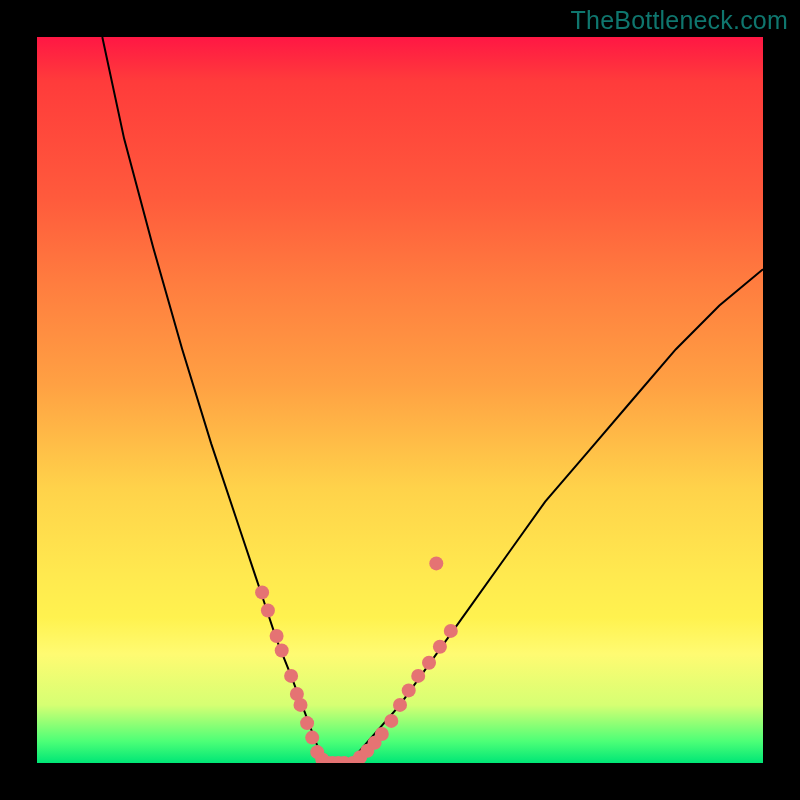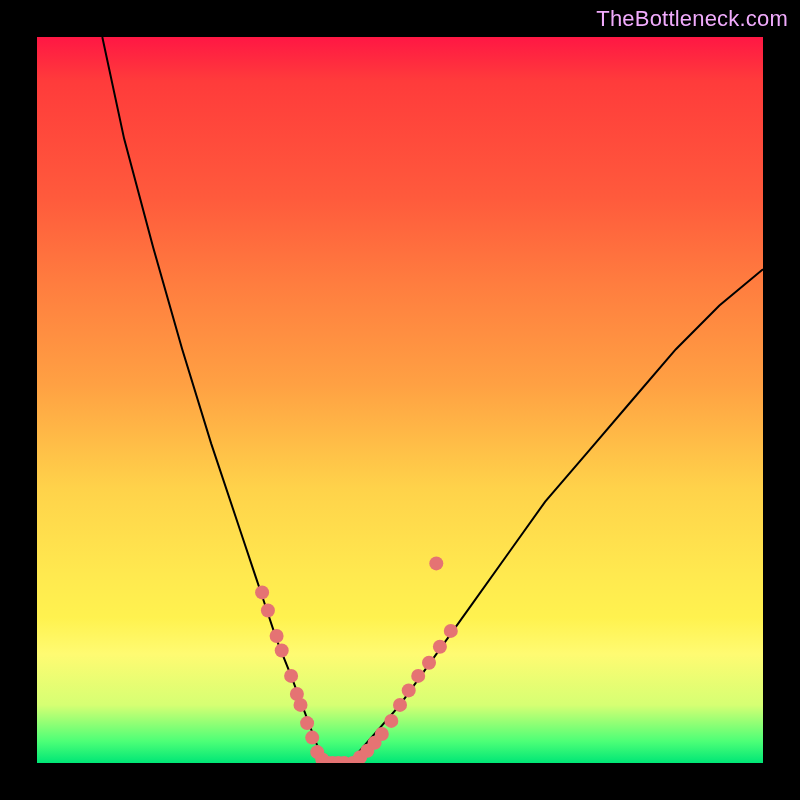--- a/index.html
+++ b/index.html
@@ -37,22 +37,22 @@
       #fffb72 85%,
       #d6ff73 92%,
       #4dff77 97%,
       #00e676 100%
     );
   }
   .watermark {
     position: absolute;
     top: 6px;
     right: 12px;
-    color: #f0abfc;
-    font-size: 22px;
+    color: #0f766e;
+    font-size: 25px;
     font-weight: 500;
     letter-spacing: 0.2px;
     user-select: none;
   }
   svg.curve {
     position: absolute;
     left: 0;
     top: 0;
     width: 726px;
     height: 726px;

